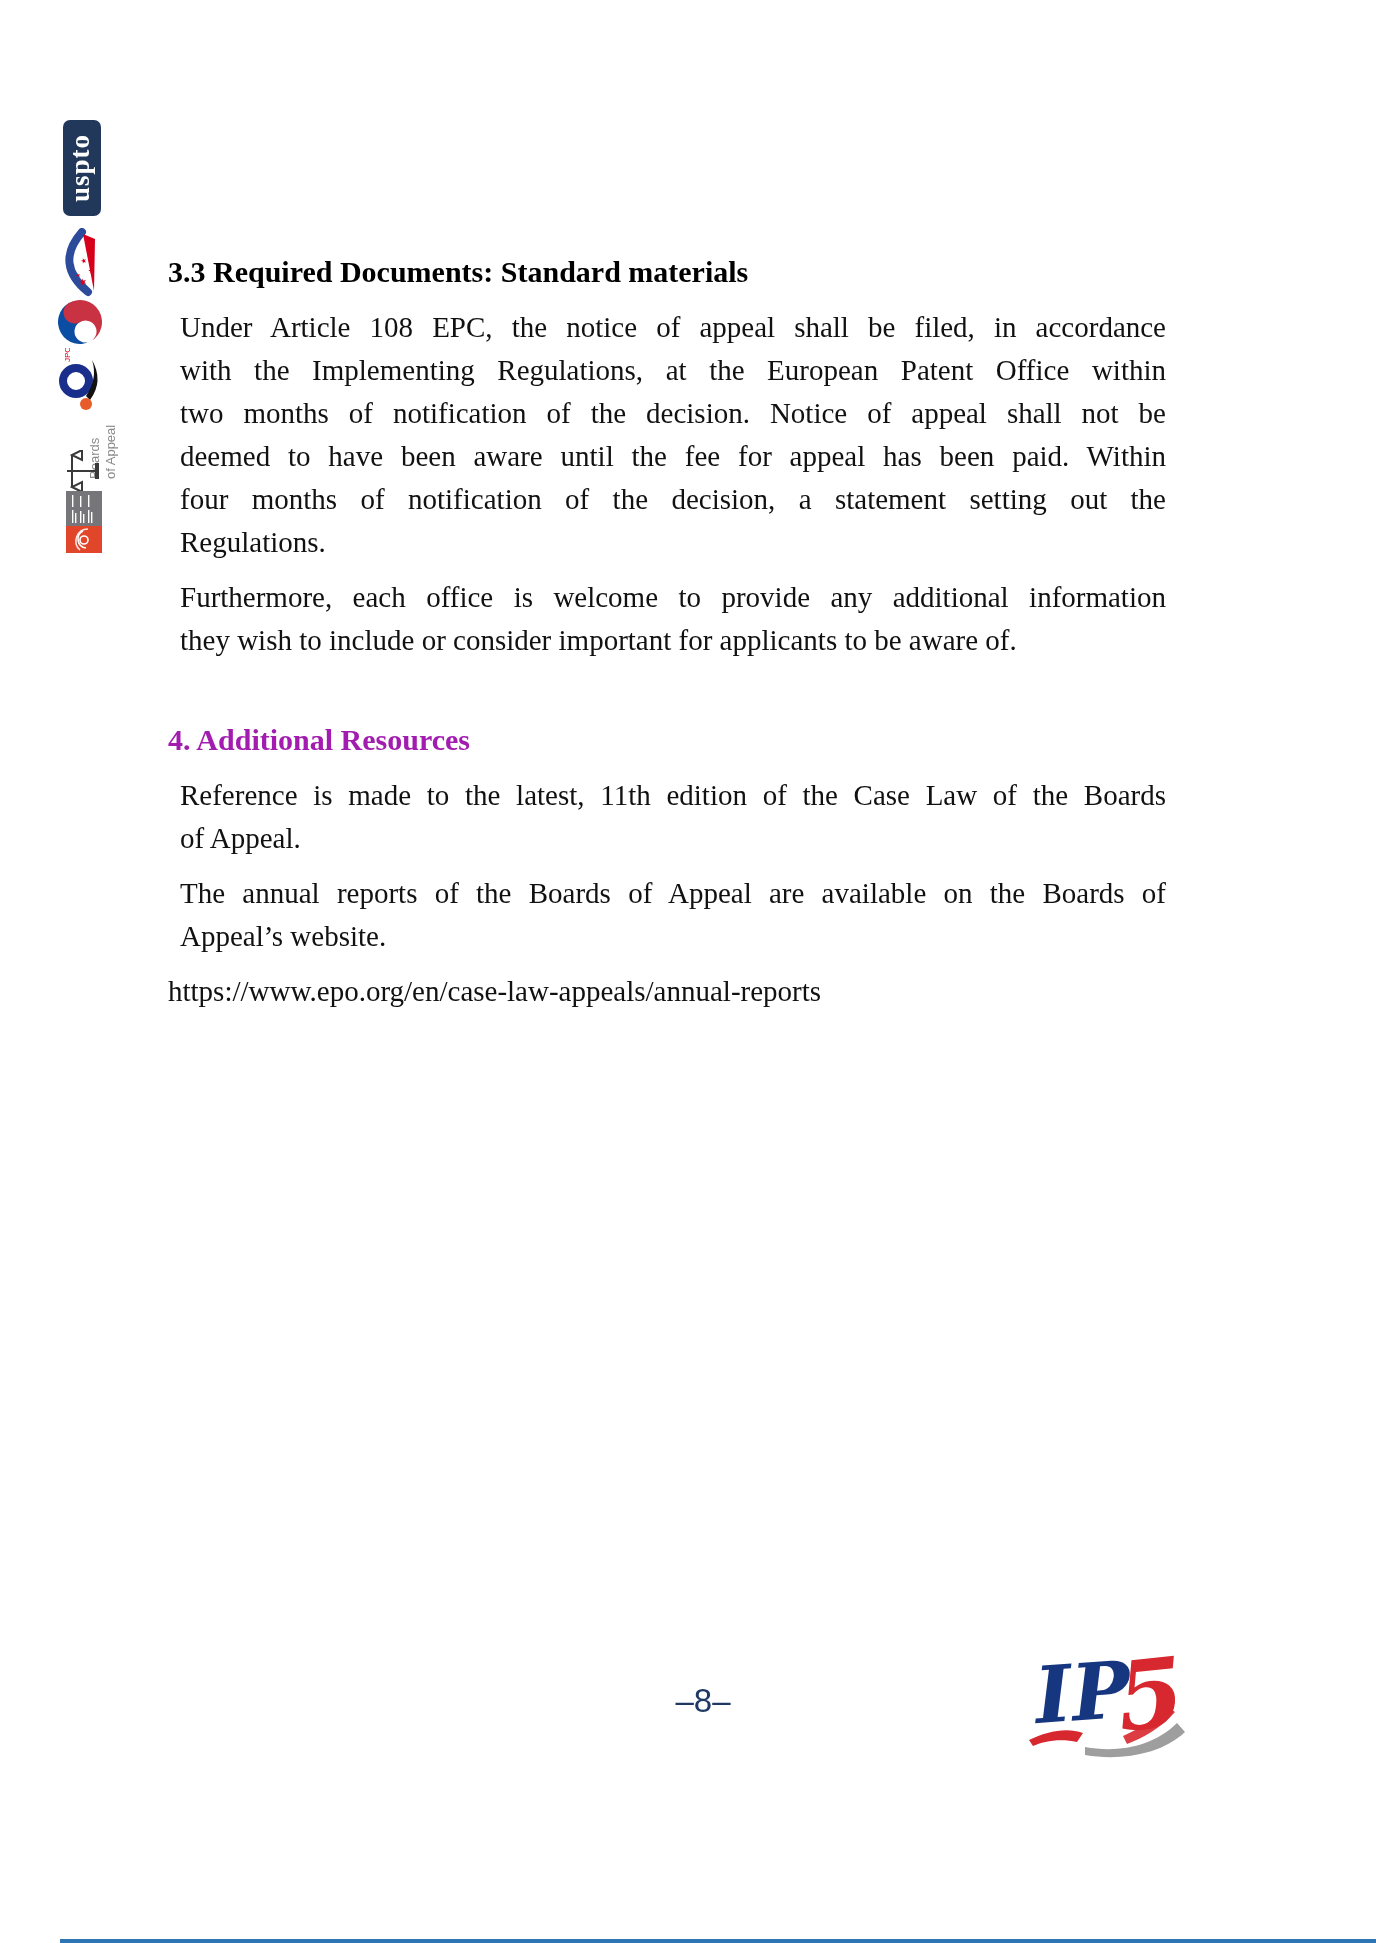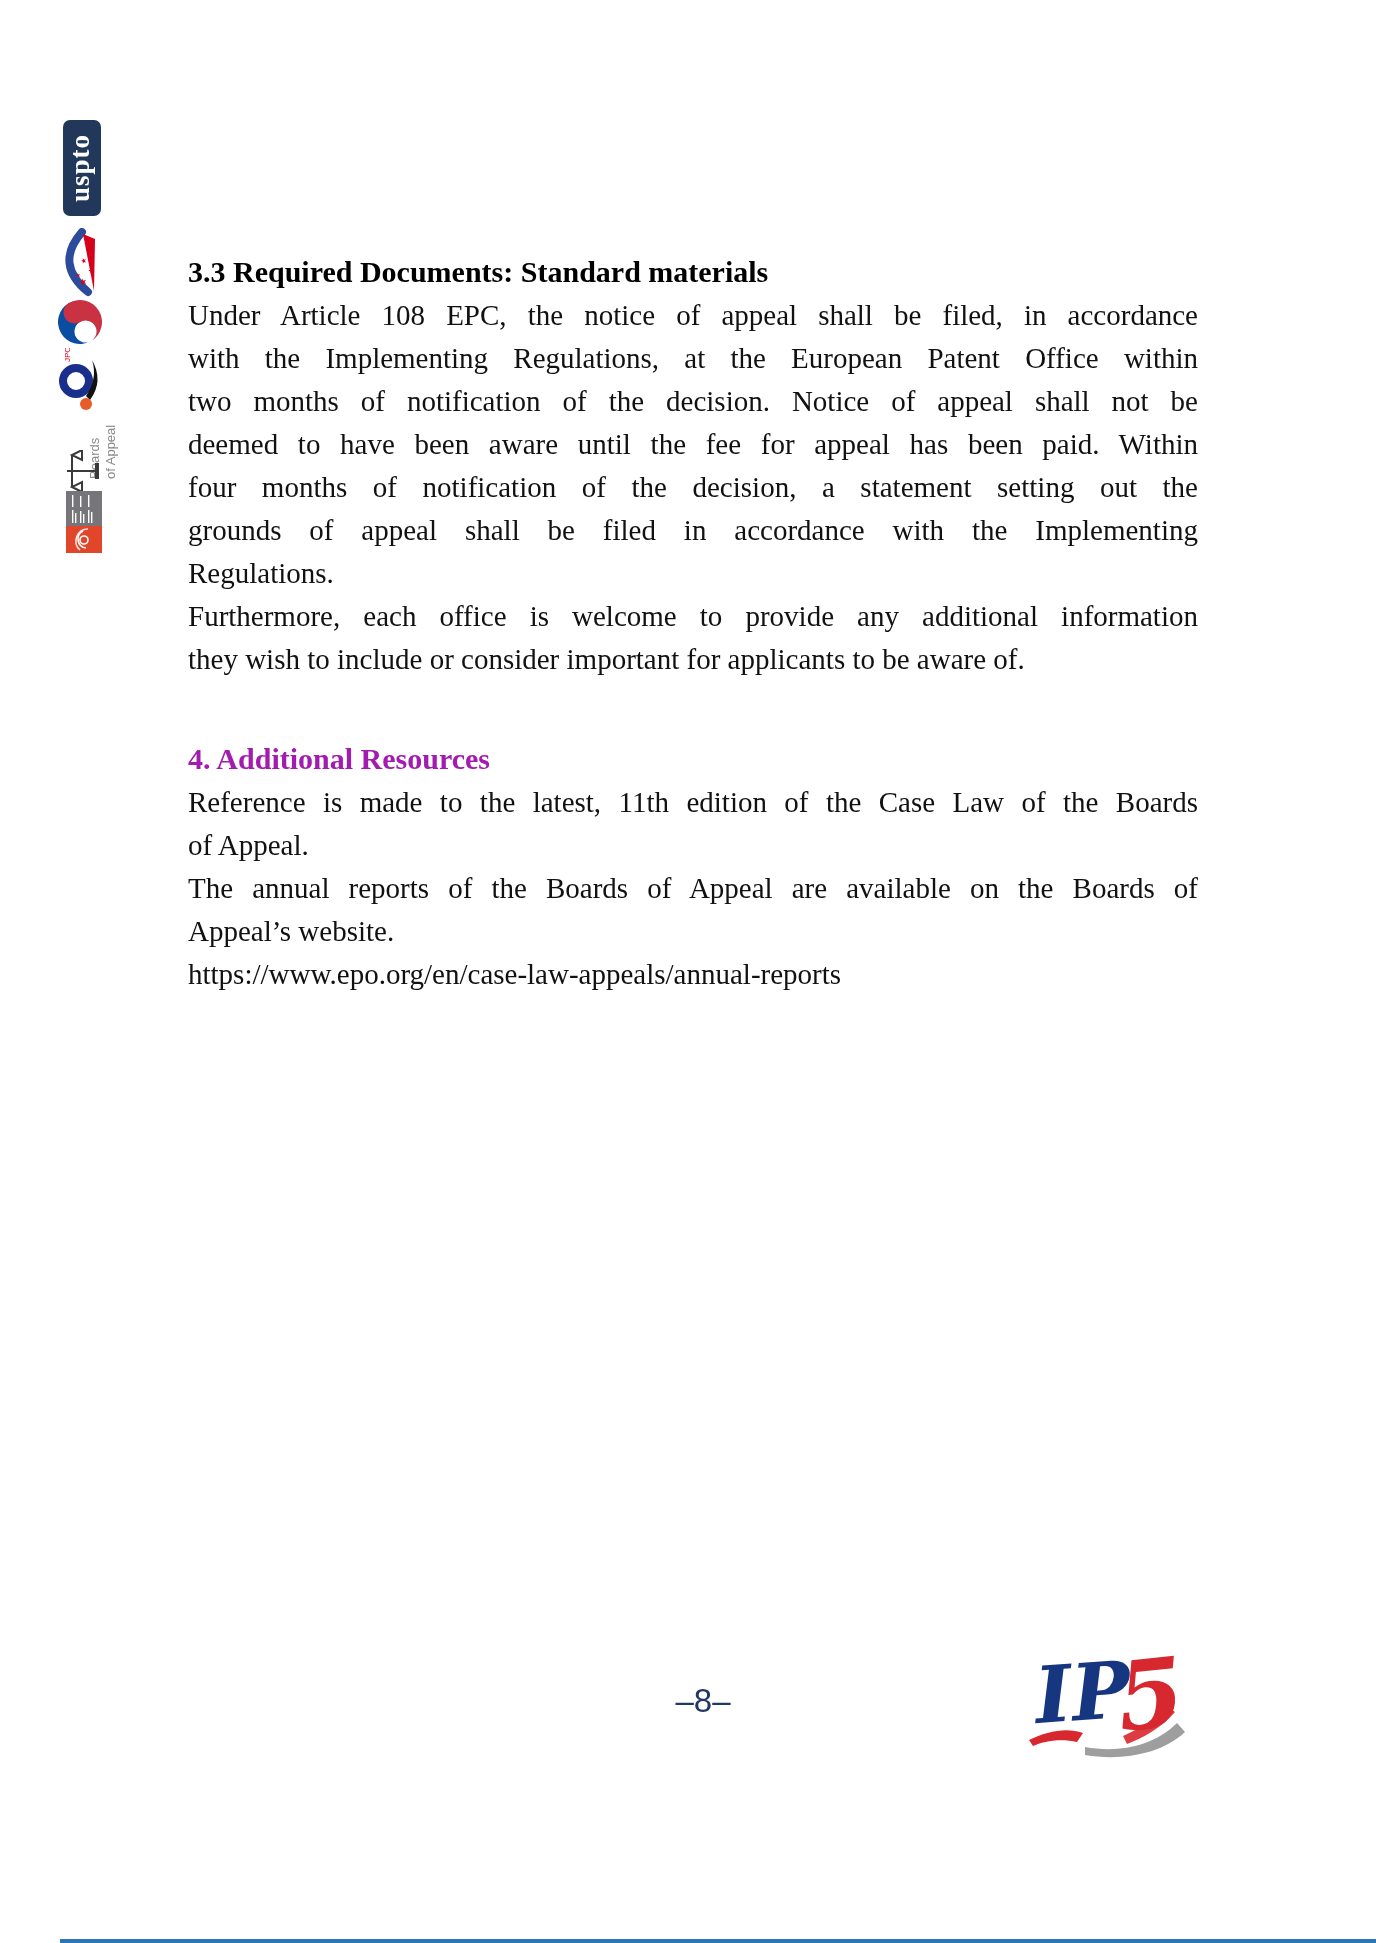--- a/index.html
+++ b/index.html
@@ -9,25 +9,25 @@
   
   .rot{position:absolute;transform:rotate(-90deg);}
   .uspto-box{width:96px;height:38px;background:#21385B;border-radius:7px;
              display:flex;align-items:center;justify-content:center;}
   .uspto-box span{color:#fff;font-family:"Liberation Serif",serif;font-weight:bold;
                   font-size:27px;letter-spacing:1px;line-height:1;padding-bottom:3px;}
   .boards-text{width:100px;height:34px;font-family:"Liberation Sans",sans-serif;
                font-size:13px;line-height:16px;color:#8a8a8a;text-align:left;}
 
   
-  .content{position:absolute;left:188px;top:250px;width:1010px;font-size:29px;}
+  .content{position:absolute;left:168px;top:250px;width:1010px;font-size:29px;}
   .h-black{font-weight:bold;font-size:30px;line-height:44px;white-space:nowrap;color:#000;}
   .h-blue{font-weight:bold;font-size:30px;line-height:44px;white-space:nowrap;
           color:#a21caf;margin-top:56px;}
-  .para{margin:0;}
+  .para{margin:12px;}
   .tline{line-height:43px;white-space:nowrap;text-align:justify;text-align-last:justify;}
   .tlast{text-align-last:left;}
   .linkline{line-height:43px;white-space:nowrap;color:#111;}
 
   
   .page-number{position:absolute;top:1682px;left:30px;width:1346px;text-align:center;
                font-family:"Liberation Sans",sans-serif;font-size:33px;color:#1F3864;}
   .ip5{position:absolute;left:1025px;top:1628px;}
   .bottom-rule{position:absolute;left:60px;right:0;bottom:0;height:4px;background:#2E75B6;}
 </style>
@@ -116,21 +116,20 @@
   <div class="content">
 
     <div class="h-black">3.3 Required Documents: Standard materials</div>
 
     <div class="para">
         <div class="tline">Under Article 108 EPC, the notice of appeal shall be filed, in accordance</div>
         <div class="tline">with the Implementing Regulations, at the European Patent Office within</div>
         <div class="tline">two months of notification of the decision. Notice of appeal shall not be</div>
         <div class="tline">deemed to have been aware until the fee for appeal has been paid. Within</div>
         <div class="tline">four months of notification of the decision, a statement setting out the</div>
-        <div class="tline">grounds of appeal shall be filed in accordance with the Implementing</div>
         <div class="tline tlast">Regulations.</div>
       </div>
 
     <div class="para">
         <div class="tline">Furthermore, each office is welcome to provide any additional information</div>
         <div class="tline tlast">they wish to include or consider important for applicants to be aware of.</div>
       </div>
 
     <div class="h-blue">4. Additional Resources</div>
 

